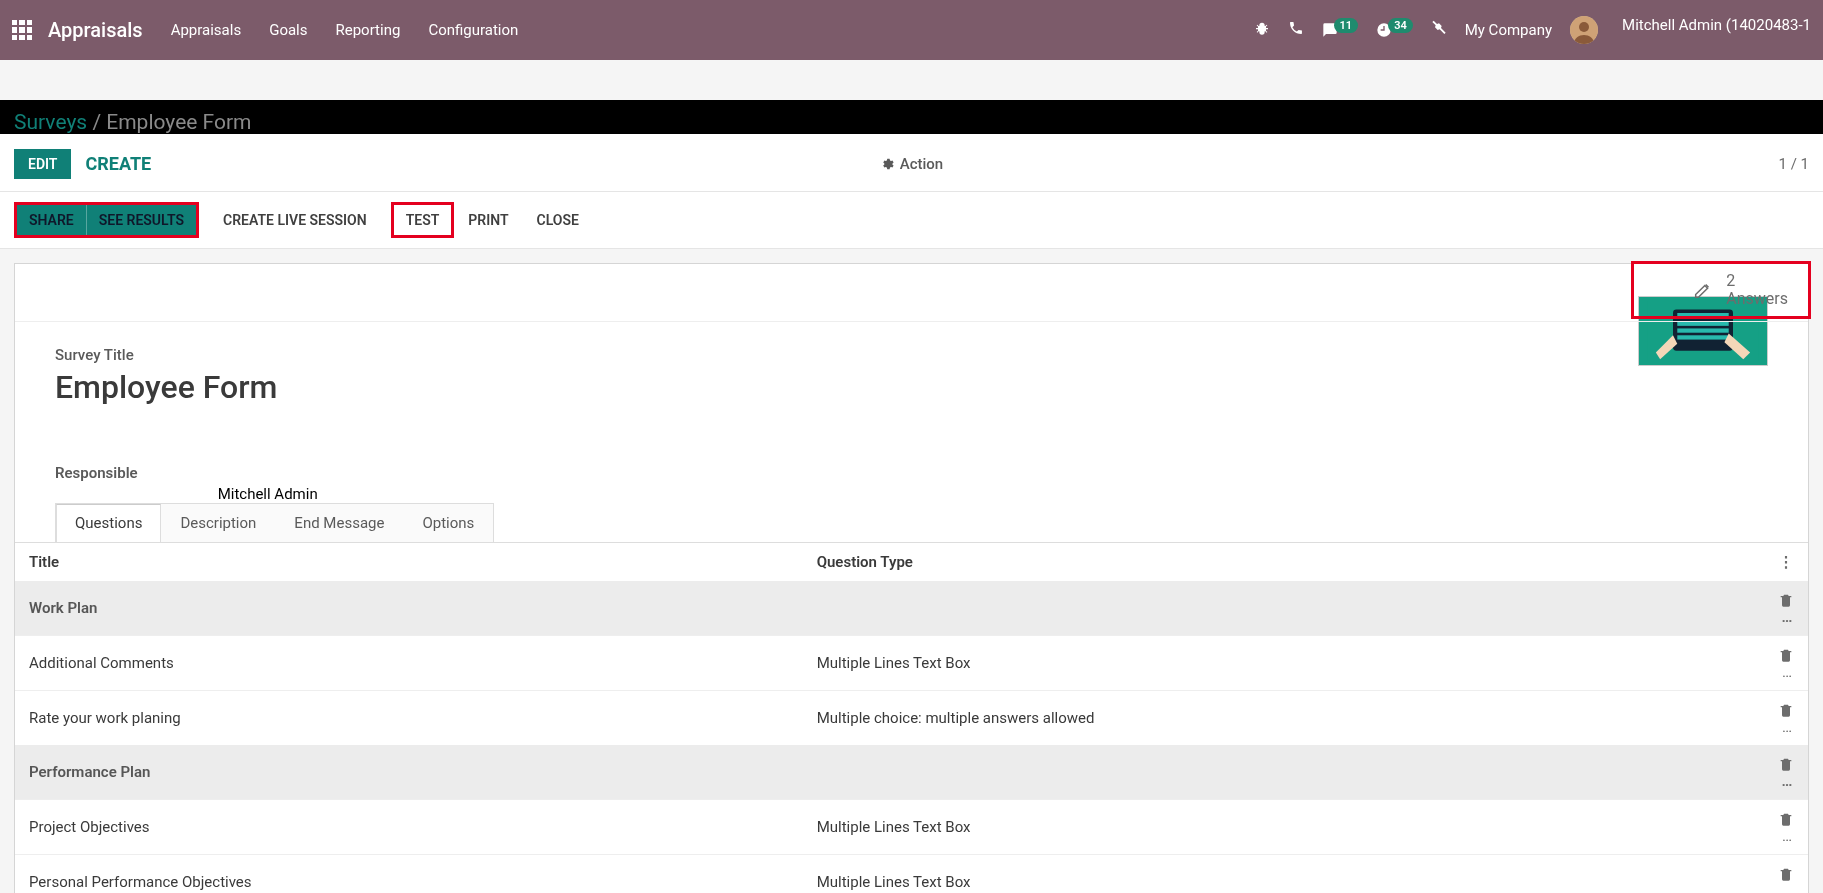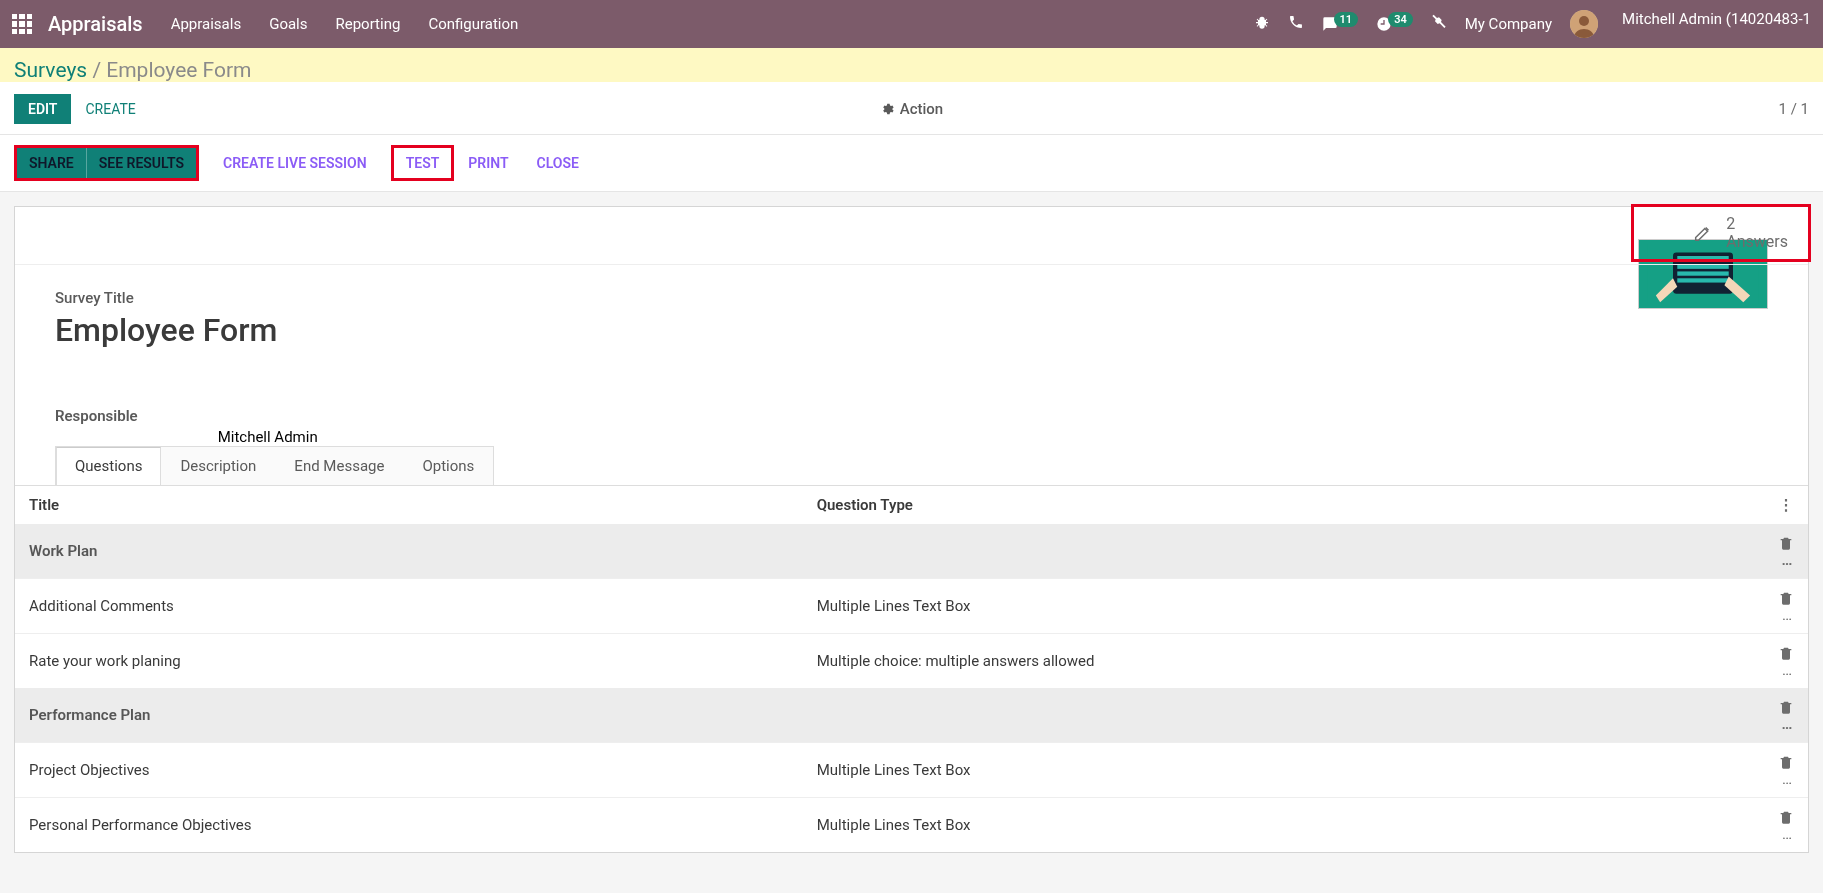--- a/index.html
+++ b/index.html
@@ -1,48 +1,48 @@
 <!DOCTYPE html>
 <html><head>
 <meta charset="utf-8">
 <style>
 * { box-sizing: border-box; margin: 0; padding: 0; font-family: -apple-system, BlinkMacSystemFont, "Segoe UI", Roboto, Helvetica, Arial, sans-serif; }
 body { background: #f5f5f5; overflow-x: hidden; }
 
-.topnav { background: #7c5b6a; color: white; height: 48px; display: flex; align-items: center; padding: 0 12px; gap: 8px; }
+.topnav { background: #7c5b6a; color: white; height: 60px; display: flex; align-items: center; padding: 0 12px; gap: 8px; }
 .topnav .apps-icon { width: 20px; height: 20px; display: grid; grid-template-columns: repeat(3,1fr); grid-template-rows: repeat(3,1fr); gap: 2px; }
 .topnav .apps-icon span { background: white; width: 100%; height: 100%; }
 .topnav .brand { font-size: 20px; font-weight: 500; margin-right: 20px; margin-left: 8px; }
 .topnav .menu { display: flex; gap: 28px; font-size: 15px; }
 .topnav .menu a { color: white; text-decoration: none; }
 .topnav .right { margin-left: auto; display: flex; align-items: center; gap: 18px; font-size: 15px; }
 .topnav .badge-group { position: relative; display: flex; align-items: center; }
 .topnav .badge { background: #1f8b6e; color: white; font-size: 11px; font-weight: 600; padding: 1px 6px; border-radius: 9px; margin-left: -4px; margin-top: -10px; }
 .topnav .icon-svg { width: 16px; height: 16px; fill: white; }
 .topnav .avatar { width: 28px; height: 28px; border-radius: 50%; background: #d6b88f; display: flex; align-items: center; justify-content: center; font-size: 14px; overflow: hidden; }
 .topnav .avatar svg { width: 28px; height: 28px; }
 .topnav .user { display: flex; align-items: flex-start; gap: 24px; white-space: nowrap; }
 
-.crumbbar { background: #fef9c3; padding: 10px 14px 0; }
+.crumbbar { background: #000000; padding: 10px 14px 0; margin-top: 40px; }
 .crumbs { font-size: 21px; color: #8a8a8a; }
 .crumbs a { color: #108077; text-decoration: none; }
 .actionrow { display: flex; align-items: center; padding: 12px 14px 10px; background: white; border-bottom: 1px solid #e5e5e5;}
 .actionrow .btn-primary { background: #108077; color: white; border: none; padding: 7px 14px; font-weight: 600; font-size: 14px; cursor: pointer; }
-.actionrow .btn-link { background: none; border: none; color: #108077; font-weight: 400; font-size: 14px; padding: 7px 14px; cursor: pointer; }
+.actionrow .btn-link { background: none; border: none; color: #108077; font-weight: 700; font-size: 18px; padding: 7px 14px; cursor: pointer; }
 .actionrow .center { position:absolute; left:50%; transform:translateX(-50%);justify-content:center; }
 .actionrow .action-menu { color: #5a5a5a; font-weight: 500; font-size: 15px; display: flex; align-items: center; gap: 6px; cursor: pointer;}
 .actionrow .right { margin-left: auto; display: flex; align-items: center; gap: 12px; color: #6d6d6d; font-size: 15px; text-align: right;}
 .gear-icon { width:14px; height:14px; fill:#5a5a5a; }
 
 .statusbar { background: white; padding: 10px 14px; border-bottom: 1px solid #e5e5e5; display: flex; align-items: center; gap: 0; flex-wrap: wrap;}
 .statusbar .grp { border: 3px solid #e4001f; display:inline-flex;}
 .statusbar .grp2 { border: 3px solid #e4001f; display:inline-flex; margin-left: 10px; padding: 0 2px;}
 .statusbar .btn-solid { background: #108077; color: #0f172a; border: none; padding: 7px 12px; font-weight: 600; font-size: 14px; cursor: pointer; }
 .statusbar .btn-solid + .btn-solid { border-left: 1px solid rgba(255,255,255,0.3); }
-.statusbar .btn-text { background: none; border: none; color: #8b5cf6; font-weight: 600; font-size: 14px; padding: 7px 14px; cursor: pointer; }
+.statusbar .btn-text { background: none; border: none; color: #404040; font-weight: 600; font-size: 14px; padding: 7px 14px; cursor: pointer; }
 
 .sheet { background: white; margin: 14px; border: 1px solid #d5d5d5; }
 .sheet-top { border: 3px solid #e4001f; height: 58px; display:flex; justify-content:flex-end; align-items:center; padding: 0 20px; margin-left: auto; width: 180px; float:right; margin-top:-3px; margin-right:-3px;}
 .answers-stat { display:flex; align-items:center; gap:12px; color:#6d6d6d; font-size:16px; }
 .answers-stat .num { line-height:1.1;}
 .answers-stat svg { width:22px; height:22px; stroke:#6d6d6d; fill:none; stroke-width:1.6;}
 
 .sheet-body { clear:both; padding: 24px 40px 0; }
 .field-label { font-size: 15px; color:#5a5a5a; font-weight:500; }
 .survey-title { font-size: 32px; font-weight: 500; color:#3a3a3a; margin-top:4px; }

